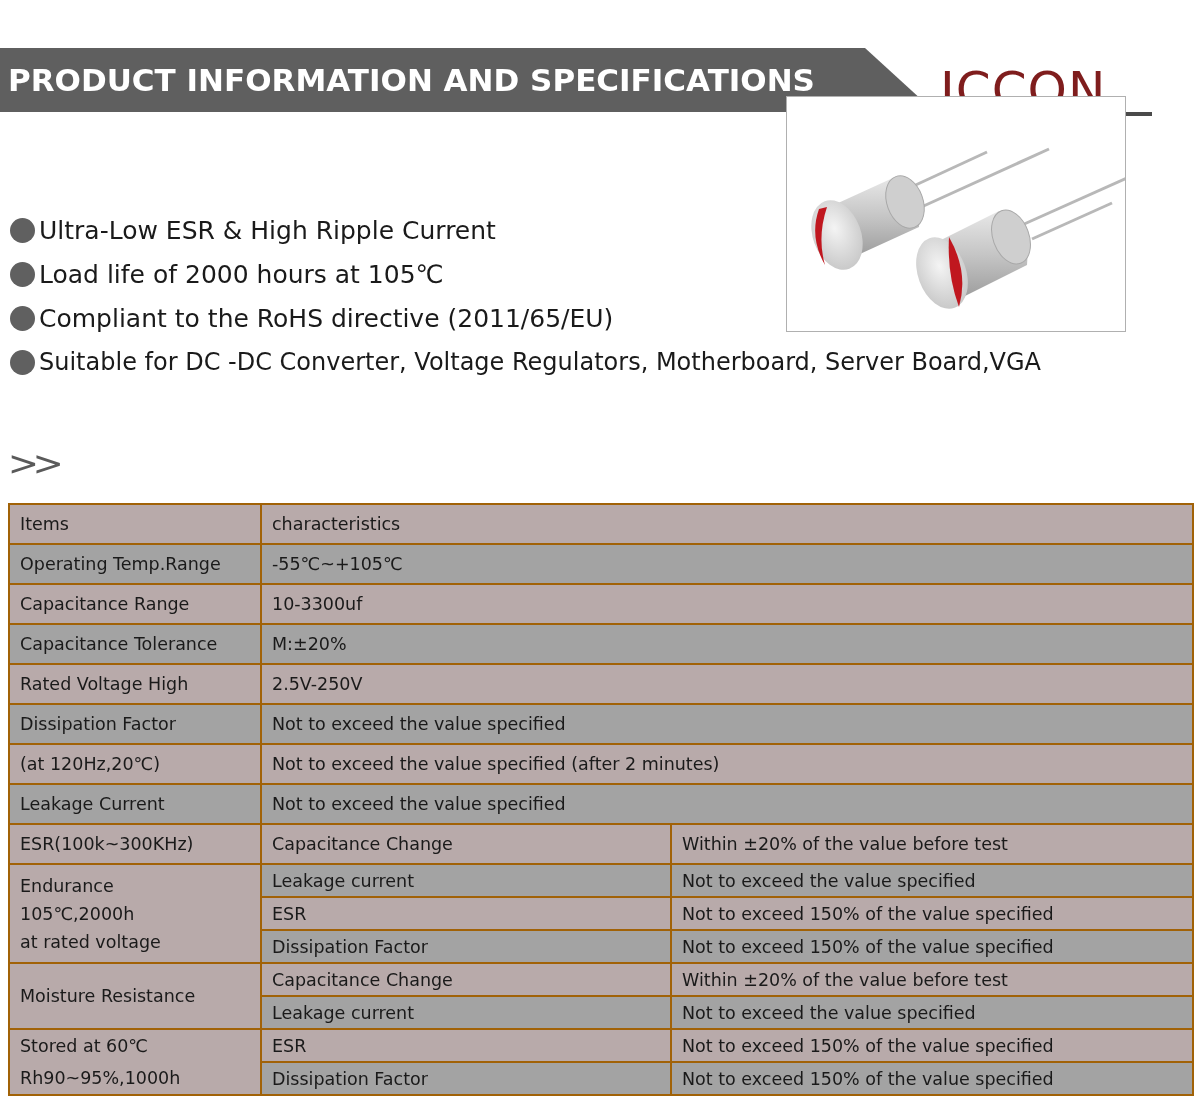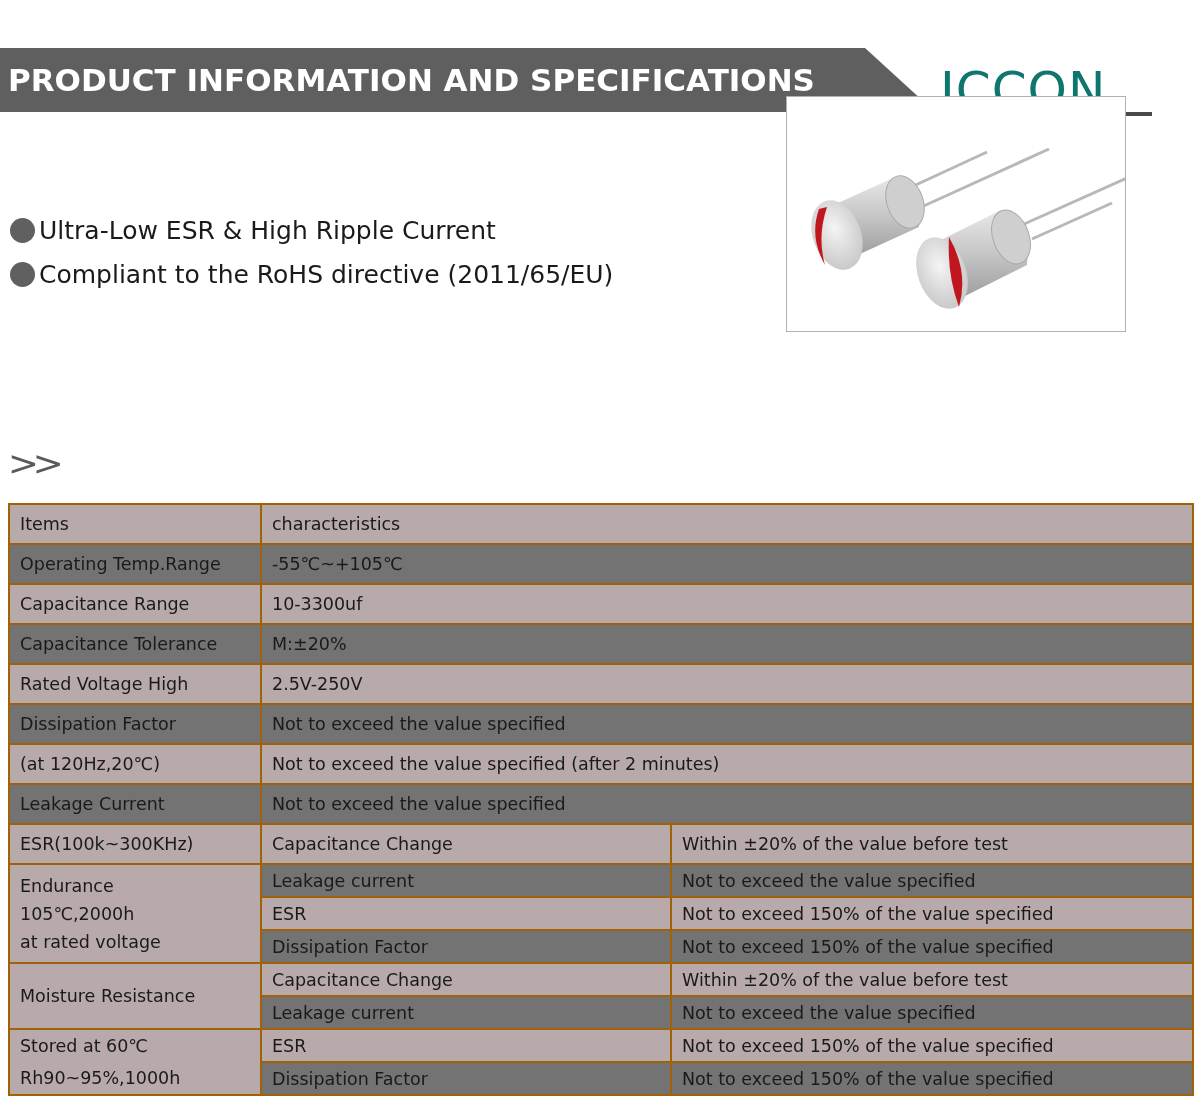--- a/index.html
+++ b/index.html
@@ -11,21 +11,21 @@
     .banner svg { position: absolute; left: 0; top: 0; }
     .banner-title {
       position: absolute; left: 8px; top: 14px;
       font-family: "DejaVu Sans", sans-serif; font-weight: bold;
       font-size: 31px; color: #ffffff; letter-spacing: 0px;
       white-space: nowrap;
     }
     .brand {
       position: absolute; left: 940px; top: 14px;
       font-family: "DejaVu Sans", sans-serif; font-size: 50px;
-      color: #0f766e; letter-spacing: 1px; line-height: 56px;
+      color: #7f1d1d; letter-spacing: 1px; line-height: 56px;
     }
 
     
     .photo {
       position: absolute; left: 786px; top: 96px; width: 340px; height: 236px;
       border: 1px solid #b0b0b0; background: #ffffff; overflow: hidden;
     }
 
     
     .features { position: absolute; left: 10px; top: 208px; }
@@ -51,21 +51,21 @@
       position: absolute; left: 8px; top: 503px; width: 1184px;
       border-collapse: collapse; table-layout: fixed;
       font-family: "DejaVu Sans", sans-serif; font-size: 17.5px; color: #1a1a1a;
     }
     .spec-table td {
       border: 2px solid #a16207; padding: 0 10px; height: 40px; vertical-align: middle;
       white-space: nowrap; overflow: hidden;
     }
     .spec-table tr.sub td { height: 33px; }
     .shade { background: #b8aaaa; }
-    .white { background: #737373; }
+    .white { background: #a3a3a3; }
   </style>
 </head>
 <body>
 
 <div class="banner">
   <svg width="1200" height="72">
     <polygon points="0,0 865,0 935,64 0,64" fill="#5f5f5f"></polygon>
     <line x1="935" y1="66" x2="1152" y2="66" stroke="#4a4a4a" stroke-width="4"></line>
   </svg>
   <div class="banner-title">PRODUCT INFORMATION AND SPECIFICATIONS</div>
@@ -104,21 +104,29 @@
   </svg>
 </div>
 
 <div class="features">
   <div class="feature">
     <span class="bullet"></span>
     <span>Ultra-Low ESR &amp; High Ripple Current</span>
   </div>
   <div class="feature">
     <span class="bullet"></span>
+    <span>Load life of 2000 hours at 105℃</span>
+  </div>
+  <div class="feature">
+    <span class="bullet"></span>
     <span>Compliant to the RoHS directive (2011/65/EU)</span>
+  </div>
+  <div class="feature" style="font-size:24px;">
+    <span class="bullet"></span>
+    <span>Suitable for DC -DC Converter,  Voltage Regulators, Motherboard,  Server Board,VGA</span>
   </div>
 </div>
 
 <div class="section-heading">
   <span class="chev">&gt;&gt;</span>
 </div>
 
 <table class="spec-table">
   <colgroup>
     <col style="width:252px">

